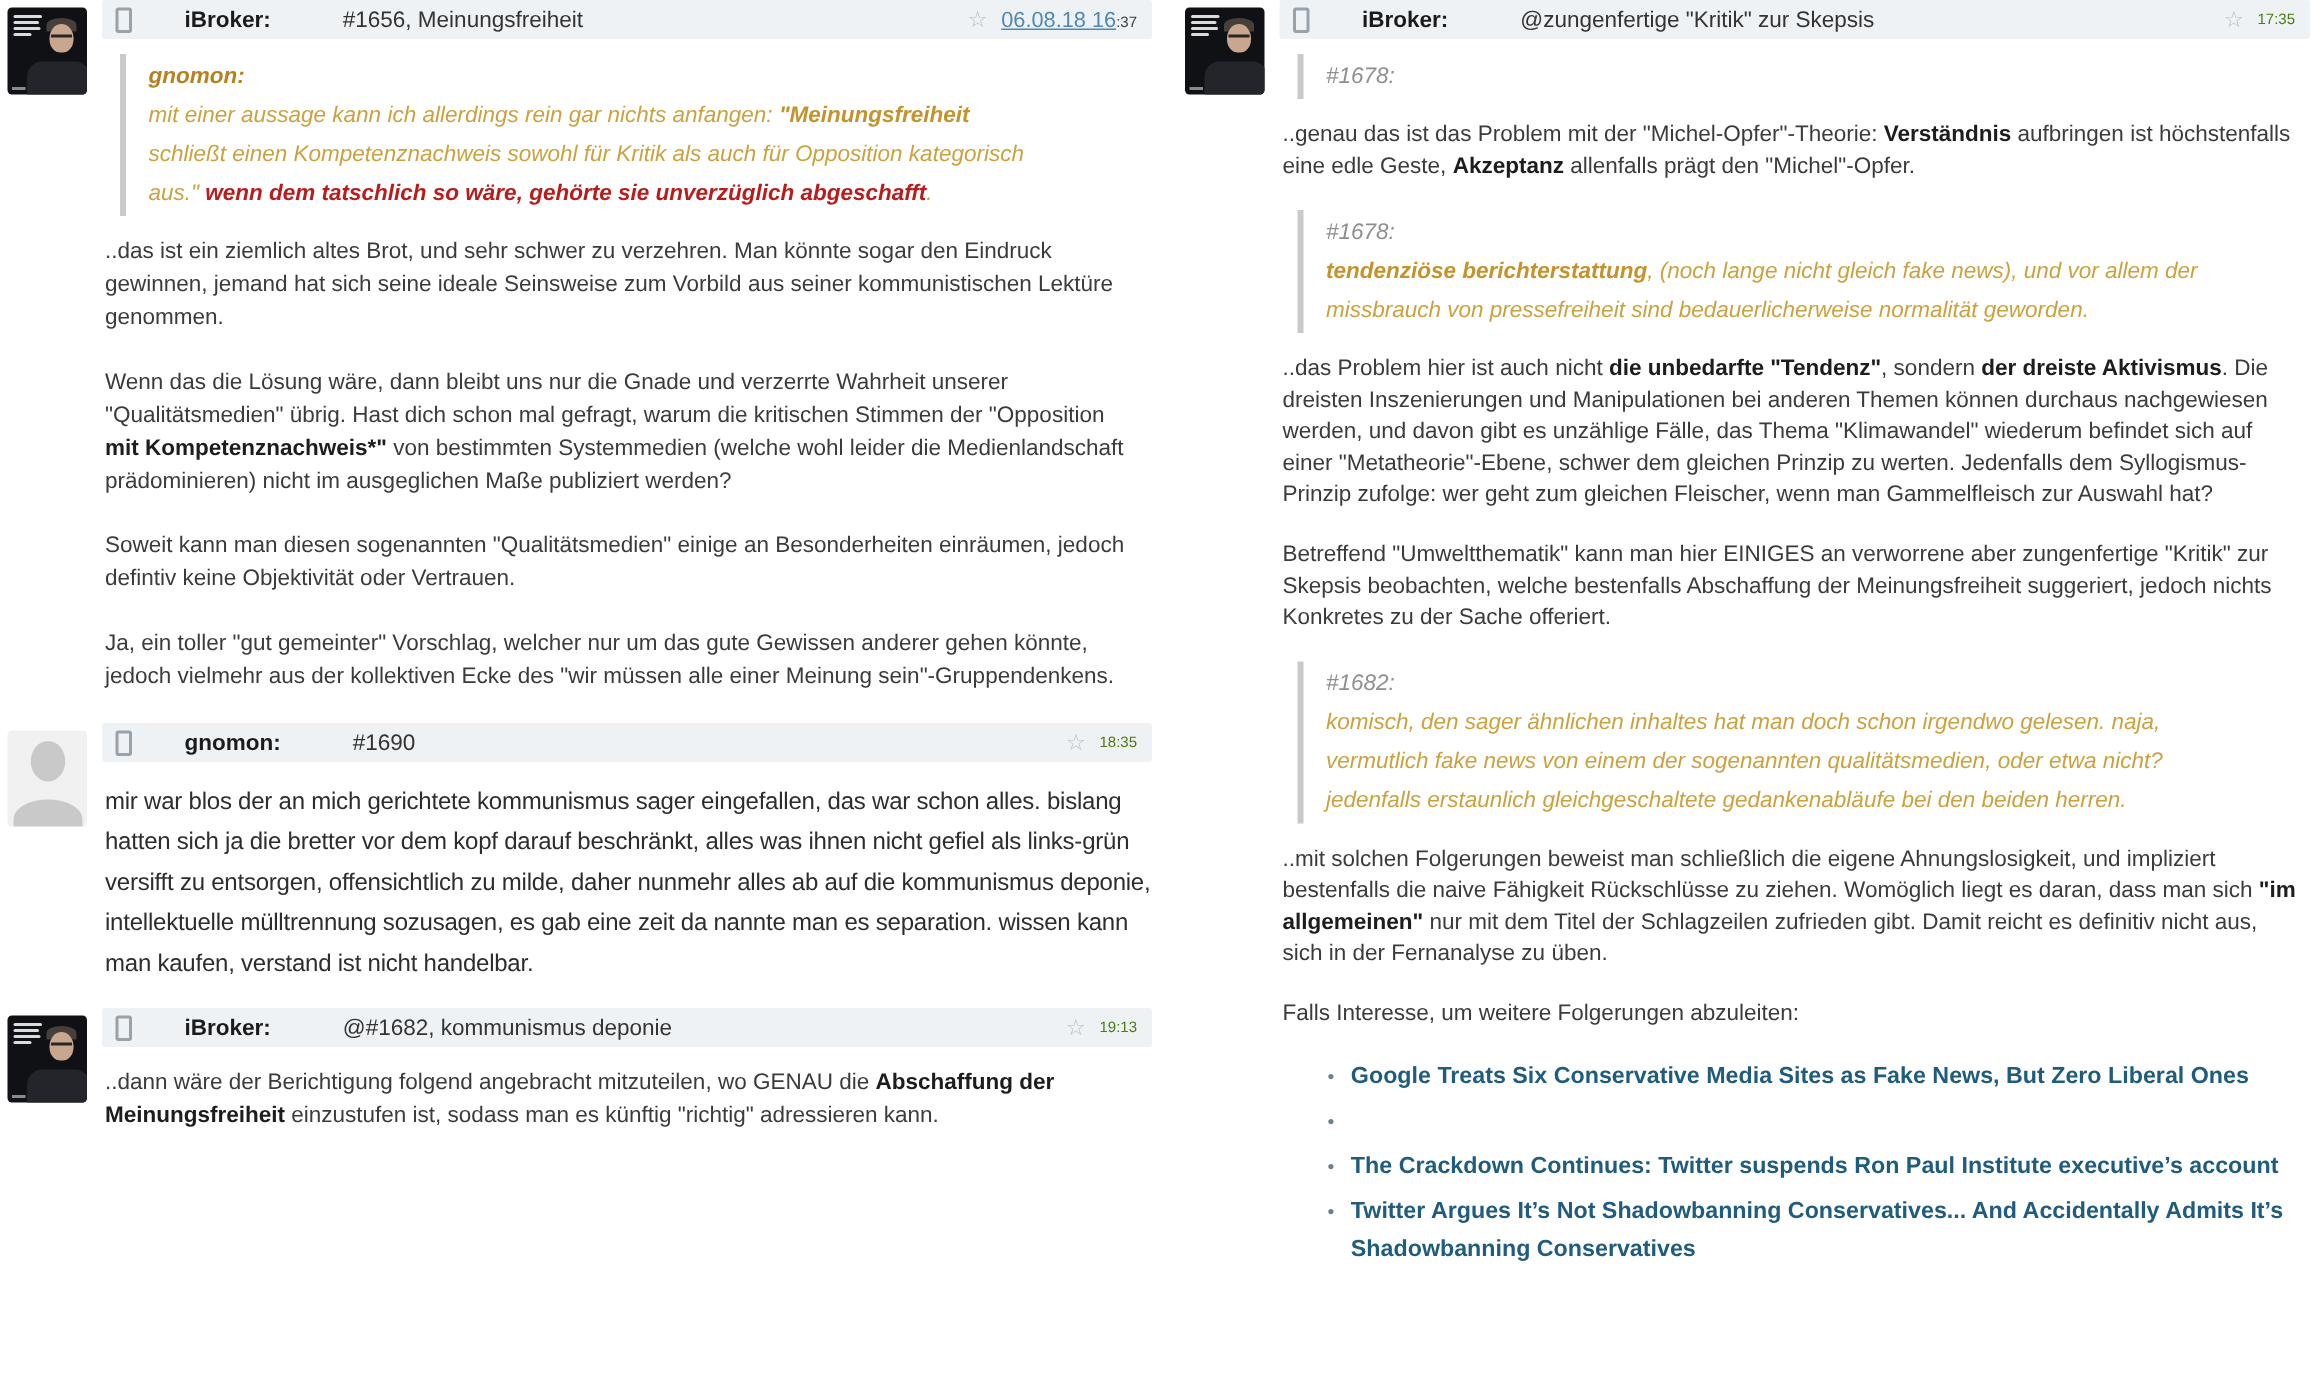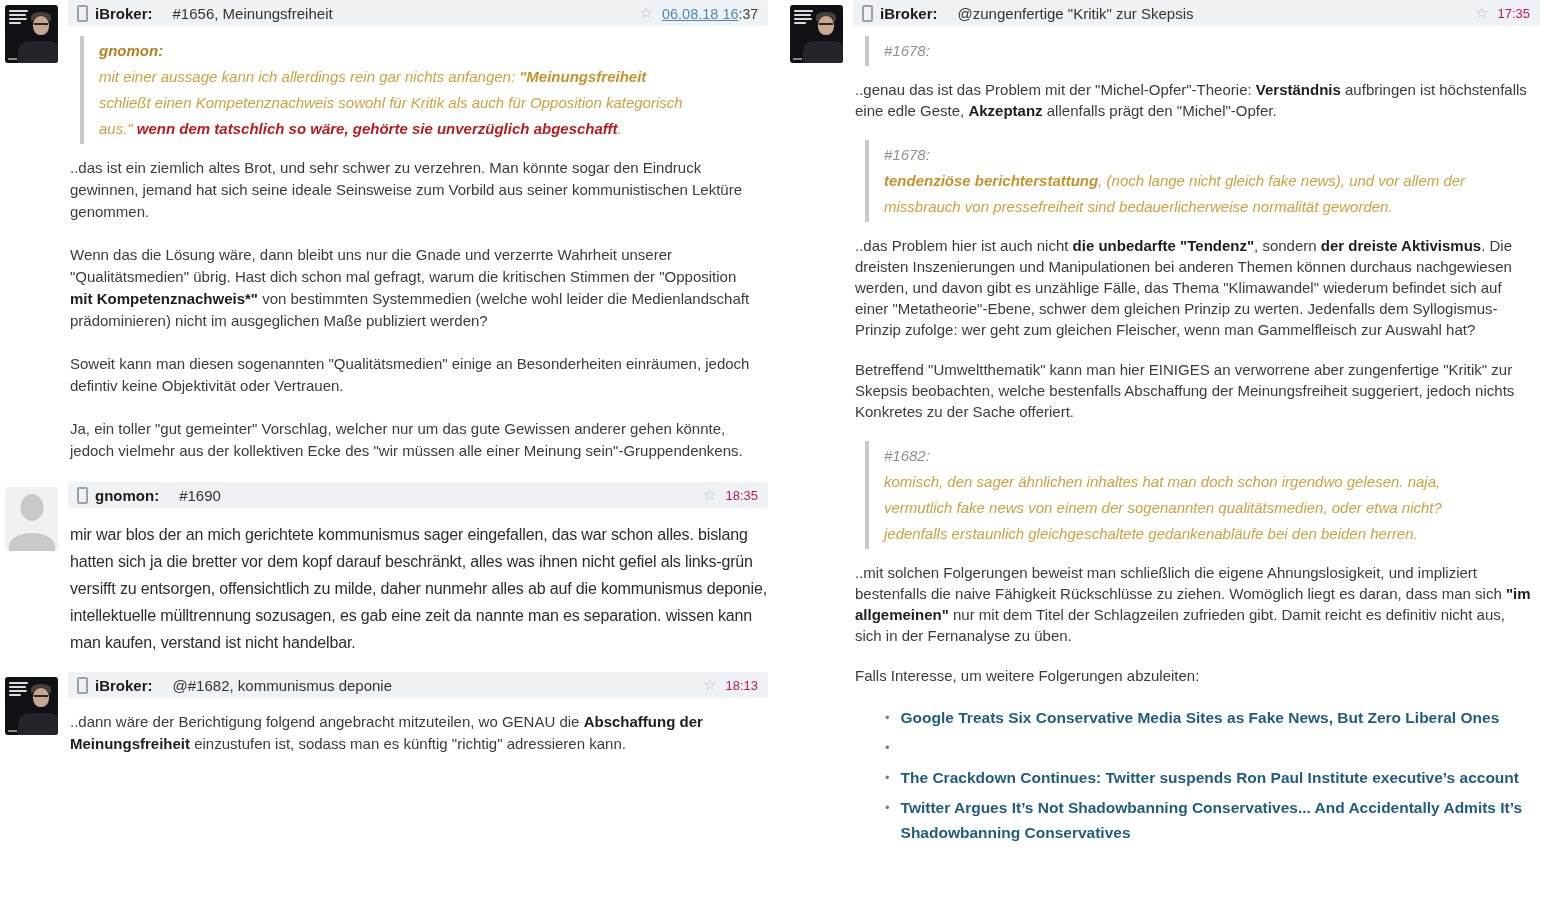--- a/index.html
+++ b/index.html
@@ -25,29 +25,29 @@
   .hair{position:absolute;right:7px;top:7px;width:20px;height:9px;background:#45403a;border-radius:50% 50% 0 0;}
   .glasses{position:absolute;right:10px;top:18px;width:14px;height:2px;background:#2a2623;}
   .torso{position:absolute;right:-2px;bottom:-2px;width:42px;height:24px;background:#23252b;border-radius:10px 10px 0 0;}
   .sig{position:absolute;left:3px;bottom:3px;width:9px;height:2px;background:#8a8a8a;}
   .avatar-gnomon{background:#f1f1f1;}
   .g-head{position:absolute;left:50%;top:7px;transform:translateX(-50%);width:23px;height:27px;background:#c9c9c9;border-radius:50%;}
   .g-body{position:absolute;left:50%;bottom:-8px;transform:translateX(-50%);width:46px;height:26px;background:#c9c9c9;border-radius:55% 55% 0 0;}
 
   
   .post-head{margin-left:68px;margin-right:7px;height:26px;background:#eef2f5;display:flex;align-items:center;
-             padding:0 10px 0 9px;border-radius:2px;font-size:15px;white-space:nowrap;}
+             padding:0 10px 0 9px;border-radius:2px;font-size:15px;white-space:nowrap;gap:28px;}
   .phone-icon{width:7px;height:13px;border:2px solid #98a2aa;border-radius:2px;margin-right:7px;flex:0 0 auto;background:#eef2f5;}
   .author{font-weight:700;color:#1b1b1b;margin-right:6px;}
   .title{color:#333;margin-left:14px;}
   .head-right{margin-left:auto;display:flex;align-items:center;gap:9px;}
   .star{color:#b5c0c8;font-size:15px;cursor:pointer;}
-  .time{color:#be185d;font-size:13px;}
+  .time{color:#4d7c0f;font-size:10px;}
   .date-link{color:#4f88b5;text-decoration:underline;font-size:14.5px;cursor:pointer;}
-  .date-rest{color:#3c3c3c;font-size:14px;}
+  .date-rest{color:#3c3c3c;font-size:10px;}
 
   
   .quote{margin:10px 0 12px 80px;border-left:4px solid #c9c9c9;padding:2px 0 2px 15px;
          font-style:italic;font-size:15px;line-height:26px;}
   .quote.gap-top{margin-top:18px;}
   .q-w1{max-width:585px;} .q-w2{max-width:545px;} .q-w3{max-width:615px;} .q-w4{max-width:600px;}
   .quote-author{font-weight:700;color:#b8811f;}
   .quote-num{color:#8f8f8f;}
   .quote-text .sg-g{color:#cba23f;}
   .quote-text .sg-gb{color:#c4932c;font-weight:700;}
@@ -144,21 +144,21 @@
         <div class="glasses"></div>
         <div class="torso"></div>
         <div class="sig"></div>
       </div>
       <div class="post-head">
         <span class="phone-icon"></span>
         <span class="author">iBroker:</span>
         <span class="title">@#1682, kommunismus deponie</span>
         <span class="head-right">
           <span class="star">☆</span>
-          <span class="time">18:13</span>
+          <span class="time">19:13</span>
         </span>
       </div>
       <div class="post-body">
         <p><span class="sg-n">..dann wäre der Berichtigung folgend angebracht mitzuteilen, wo GENAU die </span><span class="sg-b">Abschaffung der Meinungsfreiheit</span><span class="sg-n"> einzustufen ist, sodass man es künftig "richtig" adressieren kann.</span></p>
       </div>
     </div>
 
   </div>
 
   <div class="col col-right">

